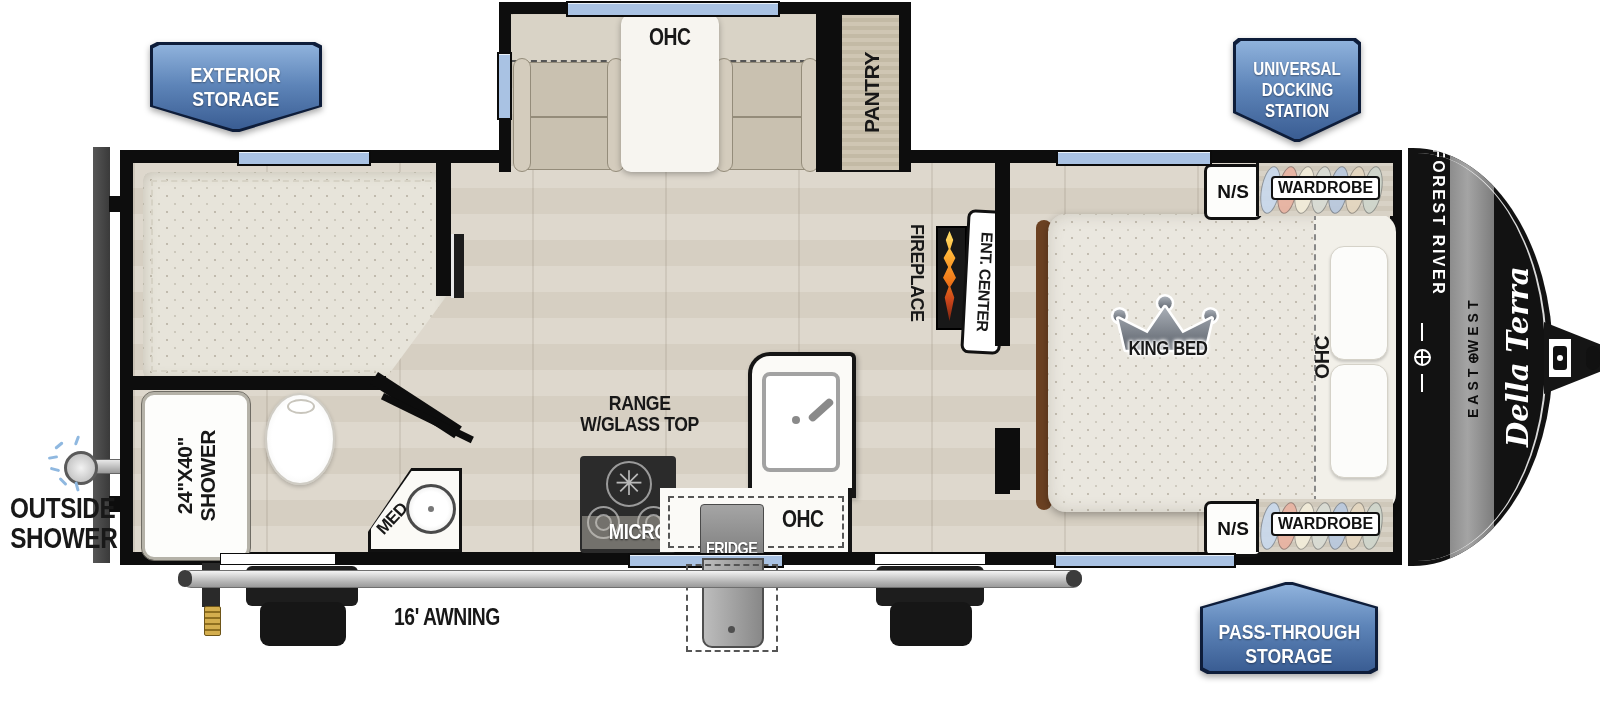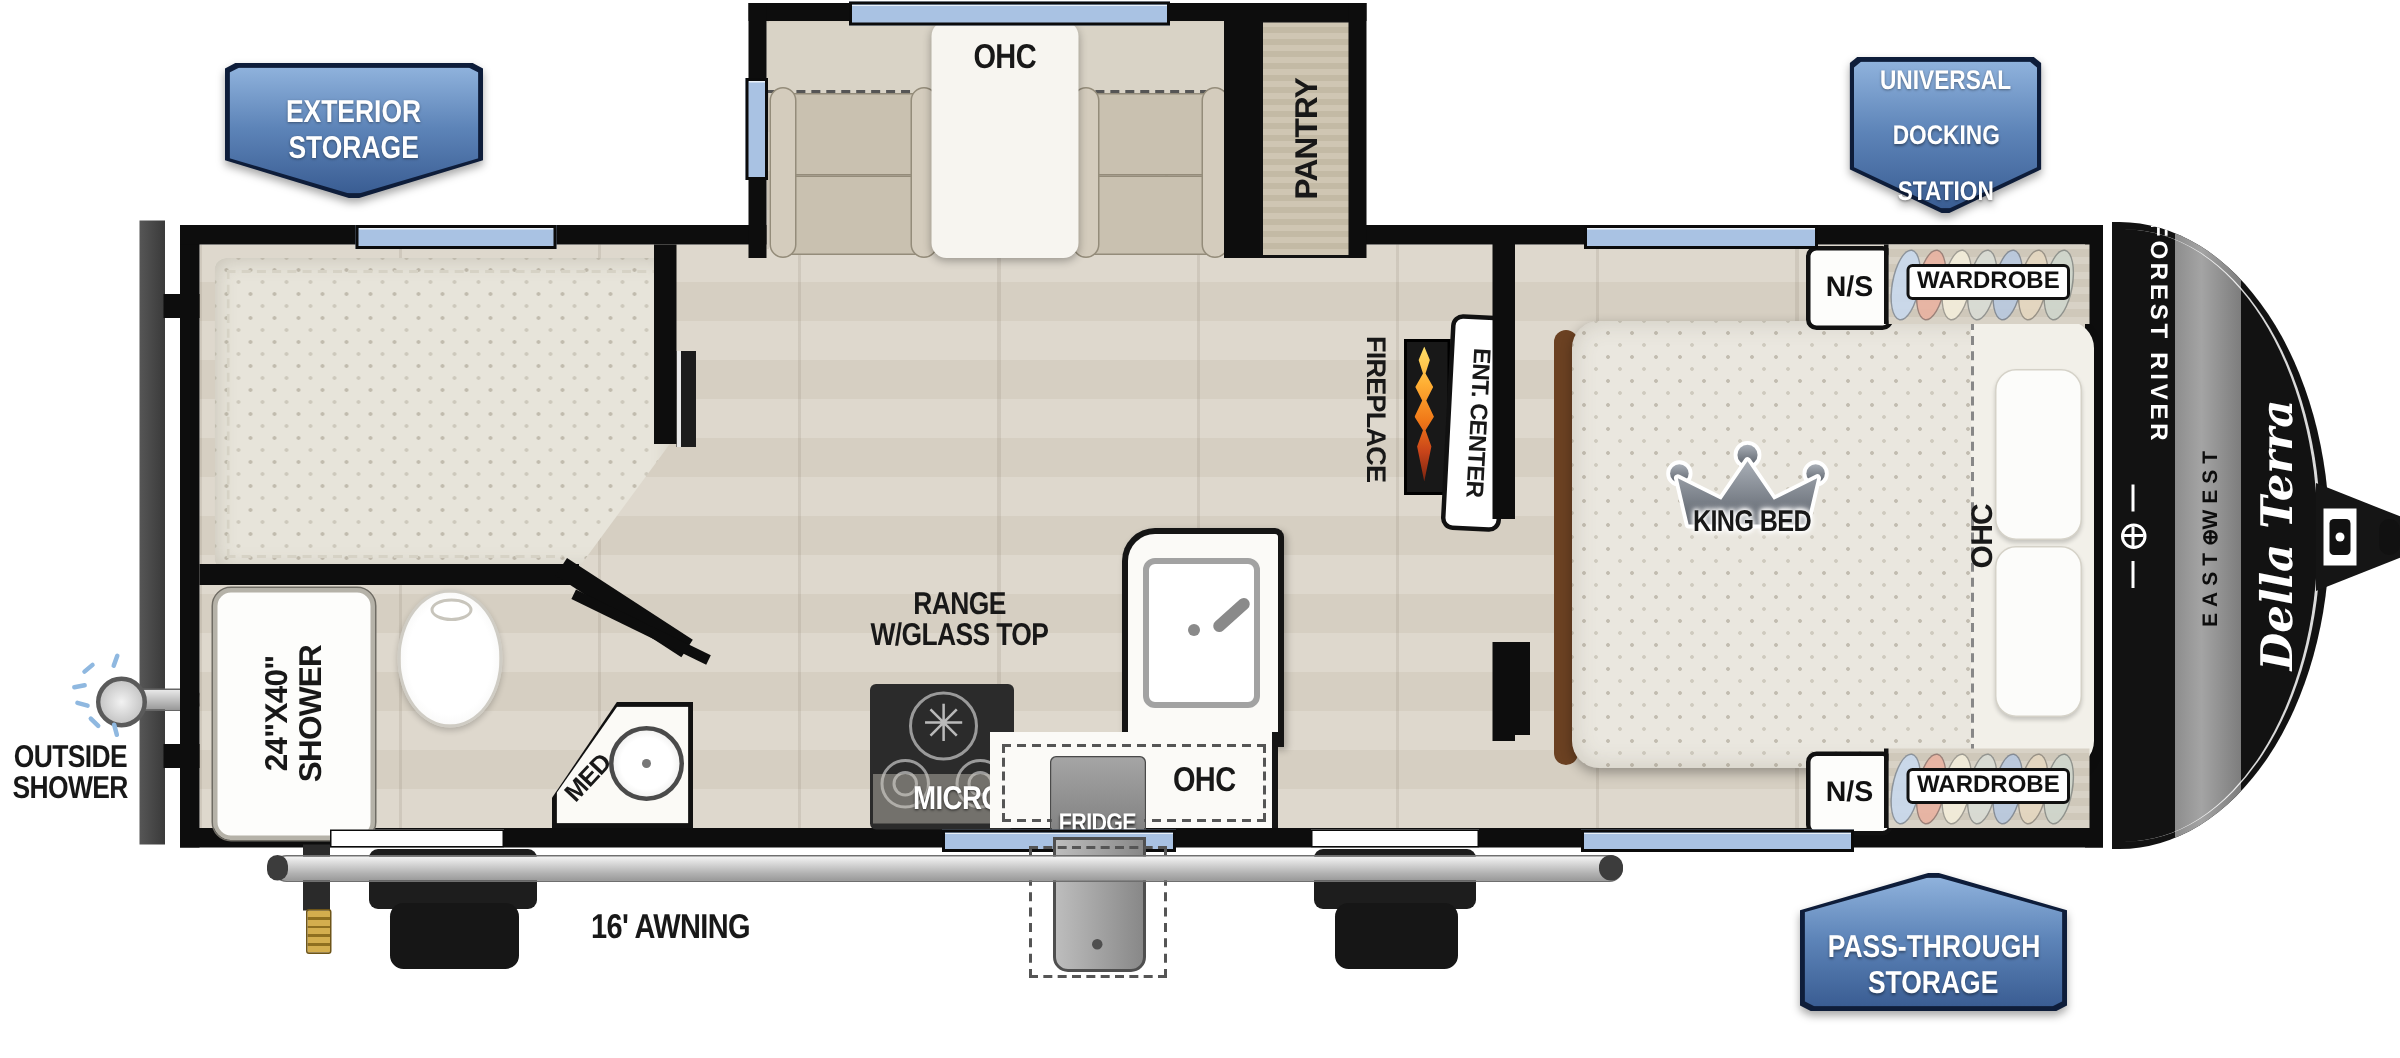--- a/index.html
+++ b/index.html
@@ -60,21 +60,21 @@
   <div class="a" style="left:52px;top:438px;width:84px;height:56px;">
     <div class="a" style="left:34px;top:21px;width:46px;height:13px;background:linear-gradient(180deg,#e8e8e8,#9a9a9a);border:1px solid #666;border-radius:6px;"></div>
     <div class="a" style="left:12px;top:13px;width:28px;height:28px;border-radius:50%;background:radial-gradient(#f2f2f2,#b5b5b5);border:3px solid #5a5a5a;"></div>
     <div class="spray" style="left:2px;top:6px;transform:rotate(-40deg);"></div>
     <div class="spray" style="left:-4px;top:18px;transform:rotate(-10deg);"></div>
     <div class="spray" style="left:-2px;top:30px;transform:rotate(15deg);"></div>
     <div class="spray" style="left:6px;top:42px;transform:rotate(45deg);"></div>
     <div class="spray" style="left:20px;top:47px;transform:rotate(75deg);"></div>
     <div class="spray" style="left:20px;top:1px;transform:rotate(-70deg);"></div>
   </div>
-  <div class="a lbl" style="left:0px;top:494px;width:94px;text-align:center;font-size:21px;">
+  <div class="a lbl" style="left:0px;top:494px;width:94px;text-align:center;font-size:29px;">
     <span class="cx">OUTSIDE</span><br>
     <span class="cx">SHOWER</span>
   </div>
 
   <div class="a wood" style="left:133px;top:163px;width:1259px;height:389px;"></div>
   <div class="a wall" style="left:120px;top:150px;width:13px;height:415px;"></div>
   <div class="a wall" style="left:120px;top:150px;width:1282px;height:13px;"></div>
   <div class="a wall" style="left:120px;top:552px;width:1282px;height:13px;"></div>
   <div class="a wall" style="left:1390px;top:150px;width:12px;height:415px;"></div>
 
@@ -301,21 +301,21 @@
     <div class="bshape pdown"></div>
       <div class="bshape-in pdown"></div>
     <div class="btxt" style="padding-bottom:14px;font-size:21px;">
       <span class="cx">EXTERIOR</span>
       <span class="cx">STORAGE</span>
     </div>
   </div>
   <div class="a badge" style="left:1233px;top:38px;width:128px;height:104px;">
     <div class="bshape pdown"></div>
       <div class="bshape-in pdown"></div>
-    <div class="btxt" style="padding-bottom:16px;font-size:18px;gap:16px;">
+    <div class="btxt" style="padding-bottom:16px;font-size:18px;">
       <span class="cx">UNIVERSAL</span>
       <span class="cx">DOCKING</span>
       <span class="cx">STATION</span>
     </div>
   </div>
   <div class="a badge" style="left:1200px;top:582px;width:178px;height:92px;">
     <div class="bshape pup"></div>
       <div class="bshape-in pup"></div>
     <div class="btxt" style="padding-top:16px;font-size:21px;">
       <span class="cx">PASS-THROUGH</span>

